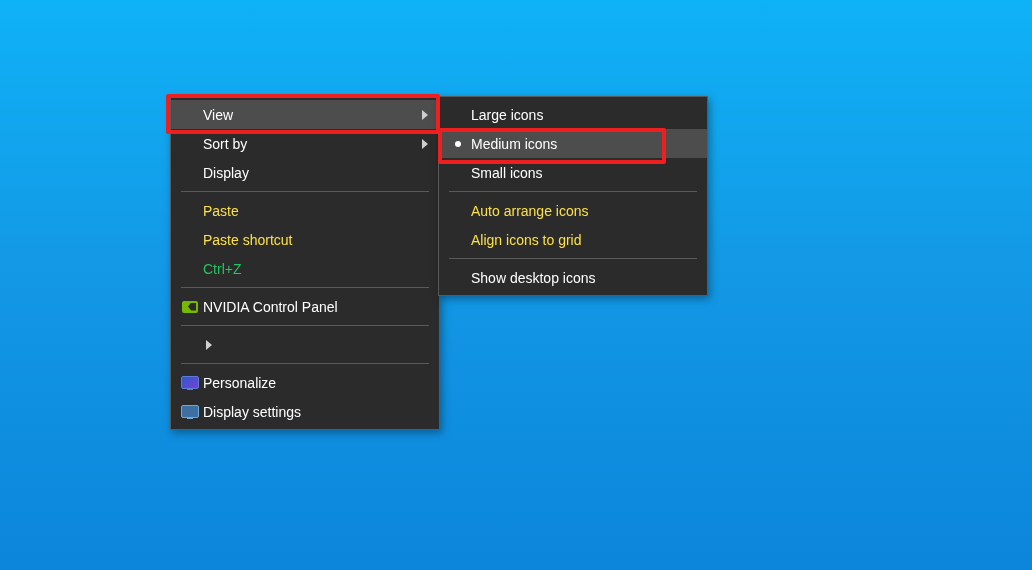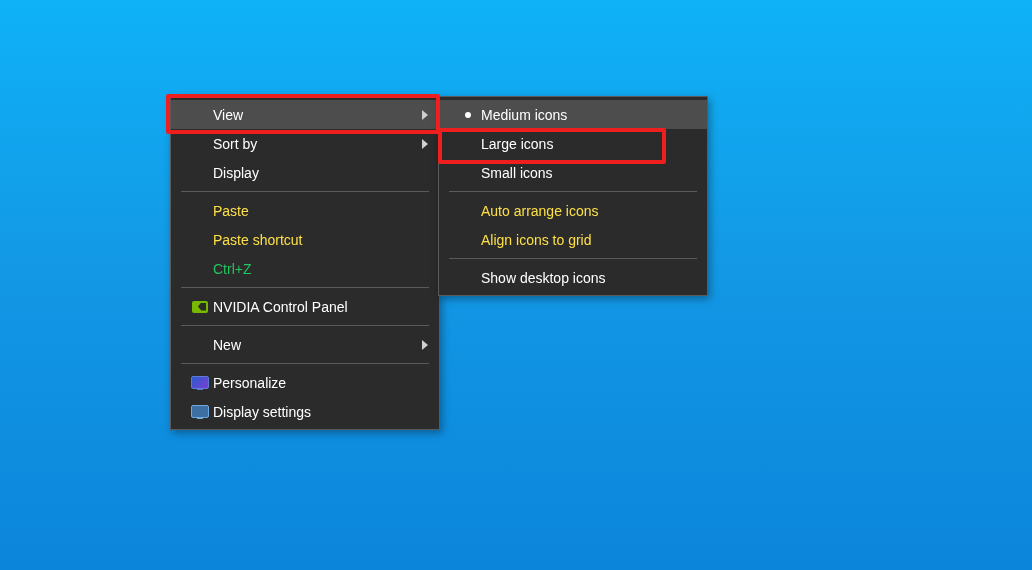--- a/index.html
+++ b/index.html
@@ -20,21 +20,21 @@
     box-shadow: 2px 3px 8px rgba(0,0,0,.35);
     color: #ffffff;
     padding: 3px 0;
   }
   .menu.primary { left: 170px; top: 96px;  width: 268px; }
   .menu.sub     { left: 438px; top: 96px;  width: 268px; }
   .row {
     display: flex;
     align-items: center;
     height: 29px;
-    padding: 0 8px 0 16px;
+    padding: 0 8px 0 6px;
     position: relative;
   }
   .row.hovered { background: #4d4d4d; }
   .row.disabled { color: #fde047; }
   .icon-slot {
     width: 26px;
     display: flex;
     justify-content: center;
     align-items: center;
     color: #d0d0d0;
@@ -126,21 +126,20 @@
     <span class="icon-slot">
         <span class="nvidia-icon"></span>
       </span>
     <span class="label">NVIDIA Control Panel</span>
   </div>
 
   <div class="sep"></div>
 
   <div class="row">
     <span class="icon-slot"></span>
-    <span class="label">New</span>
     <span class="chevron">
       <svg class="chev" viewBox="0 0 8 10">
           <path d="M1 0 L7 5 L1 10 Z" fill="currentColor"></path>
         </svg>
     </span>
   </div>
 
   <div class="sep"></div>
 
   <div class="row">
@@ -153,30 +152,30 @@
   <div class="row">
     <span class="icon-slot">
         <span class="monitor-icon"></span>
       </span>
     <span class="label">Display settings</span>
   </div>
 </div>
 
 <div class="menu sub">
 
+  <div class="row">
+    <span class="icon-slot"></span>
+    <span class="label">Large icons</span>
+  </div>
+
   <div class="row hovered">
     <span class="icon-slot">
         <span class="bullet"></span>
       </span>
     <span class="label">Medium icons</span>
-  </div>
-
-  <div class="row">
-    <span class="icon-slot"></span>
-    <span class="label">Large icons</span>
   </div>
 
   <div class="row">
     <span class="icon-slot"></span>
     <span class="label">Small icons</span>
   </div>
 
   <div class="sep"></div>
 
   <div class="row disabled">

